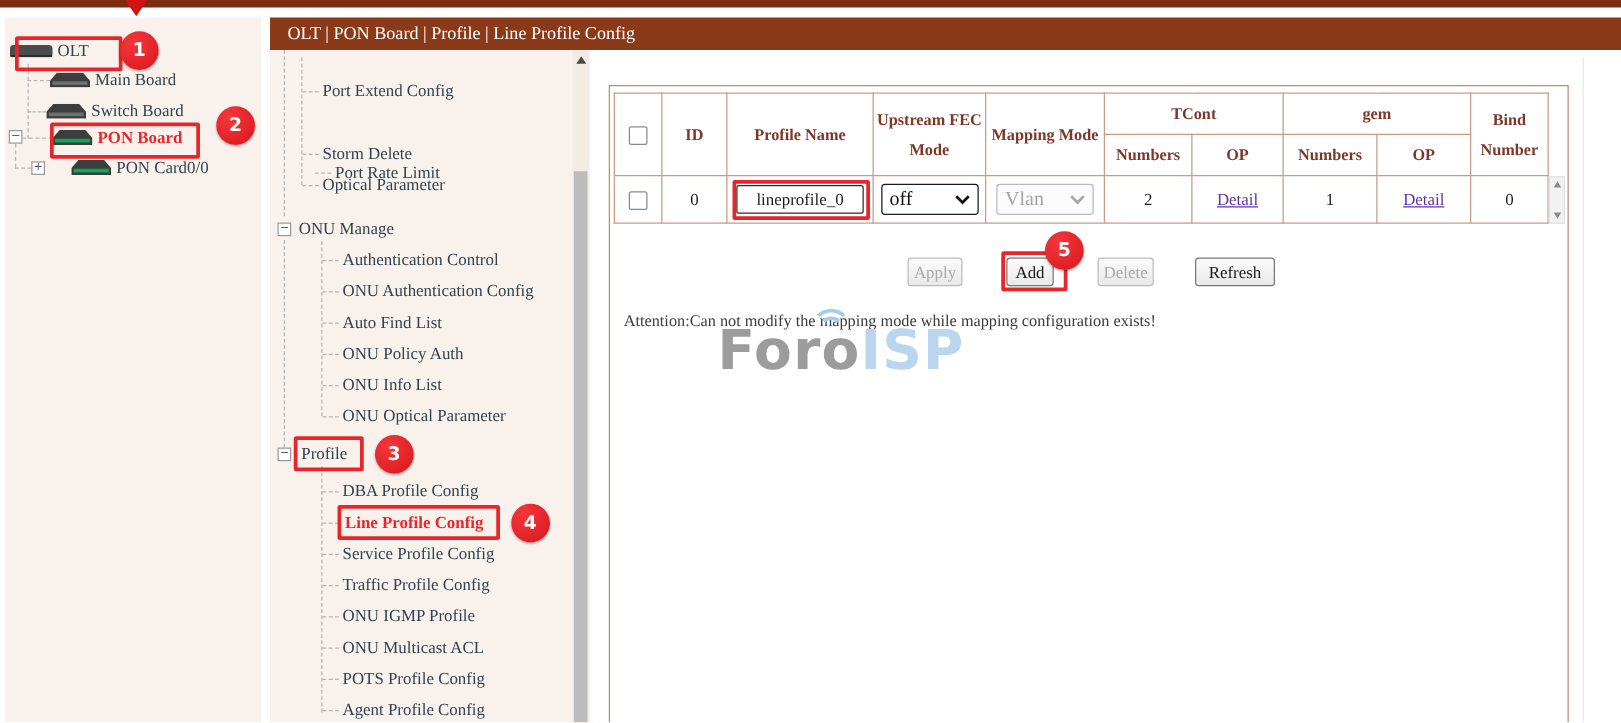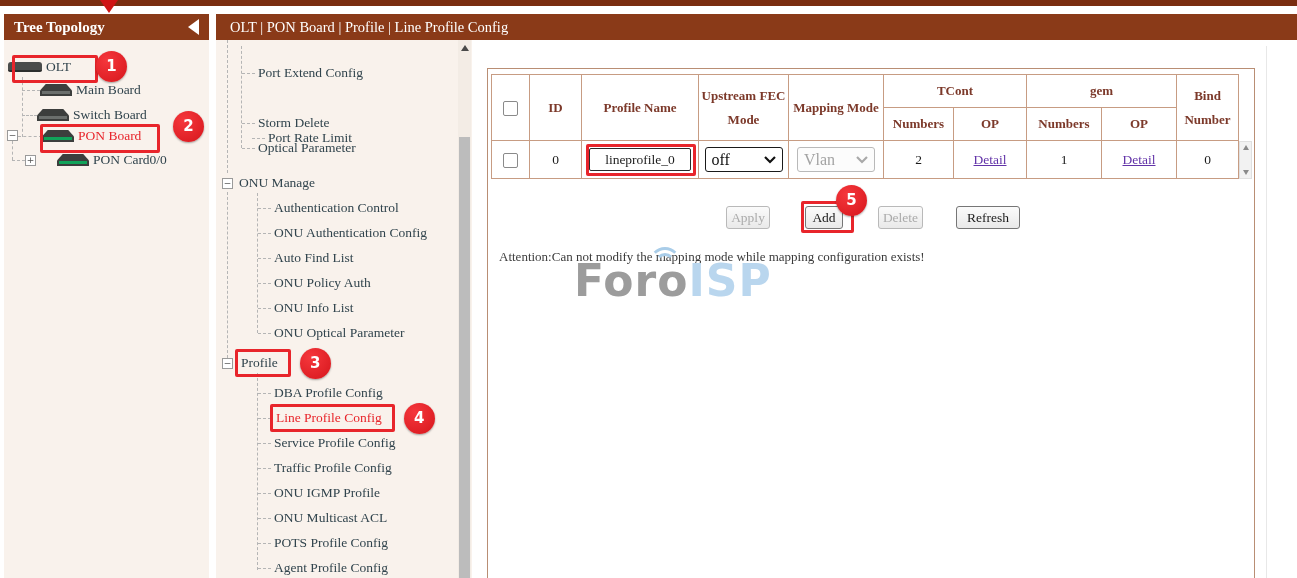--- a/index.html
+++ b/index.html
@@ -28,21 +28,21 @@
     clip-path:polygon(18% 0,82% 0,100% 55%,100% 100%,0 100%,0 55%);background:#3c3e3d;}
   .dev::after{content:"";position:absolute;left:2px;right:2px;bottom:2px;height:3px;background:#6b6f6d;}
   .dev.green::after{background:#11a35a;}
   .dev-olt{width:34px;height:8px;background:#4a4c4b;border-radius:3px 3px 2px 2px;
     border-bottom:2px solid #2c2e2d;flex:0 0 auto;}
   .expander{width:11px;height:11px;border:1px solid #9a9a9a;background:#fff;box-sizing:border-box;
     font:9px/9px "DejaVu Sans",sans-serif;color:#555;text-align:center;cursor:pointer;flex:0 0 auto;}
   .dashv{position:absolute;border-left:1px dashed #b5b5b5;width:0;}
   .dashh{position:absolute;border-top:1px dashed #b5b5b5;height:0;}
   .stub{display:inline-block;width:13px;border-bottom:1px dashed #b5b5b5;height:1px;margin-right:3px;flex:0 0 auto;}
-  .red-text{color:#e8252b;}
+  .red-text{color:#e8252b;font-weight:bold;}
   
   .ann-box{position:absolute;border:3px solid #e8252b;border-radius:2px;pointer-events:none;}
   .badge{width:31px;height:31px;border-radius:50%;background:radial-gradient(circle at 35% 30%,#f5373c,#d6161c);
     color:#fff;font:bold 15px/31px "DejaVu Sans",sans-serif;text-align:center;
     box-shadow:0 1px 2px rgba(0,0,0,.35);flex:0 0 auto;}
   .badge.abs{position:absolute;}
   
   .nav-item{position:absolute;display:flex;align-items:center;height:20px;white-space:nowrap;}
   .nav-label{cursor:pointer;}
   .nav-label.boxed{border:3px solid #e8252b;border-radius:2px;padding:3px 10px 3px 3px;
@@ -89,24 +89,20 @@
   .arc{position:absolute;border:3px solid transparent;border-top-color:#a9cde9;border-radius:50%;}
   .faint-line{position:absolute;left:1266px;top:46px;width:1px;height:532px;background:#e8e8e8;}
 </style>
 </head>
 <body>
 
 <div class="topbar"></div>
 <div class="top-arrow"></div>
 
 <div class="sidebar">
-  <div class="panel-header">
-    <span>Tree Topology</span>
-    <span class="collapse-tri"></span>
-  </div>
   <div class="sidebar-body">
 
     <div class="dashv" style="left:18px;top:37px;height:60px;"></div>
     <div class="dashh" style="left:18px;top:50px;width:18px;"></div>
     <div class="dashh" style="left:18px;top:75px;width:15px;"></div>
     <div class="dashh" style="left:14px;top:96px;width:24px;"></div>
     <div class="dashv" style="left:8px;top:101px;height:19px;"></div>
     <div class="dashh" style="left:8px;top:120px;width:13px;"></div>
 
     <div class="trow" style="left:4px;top:17px;">

